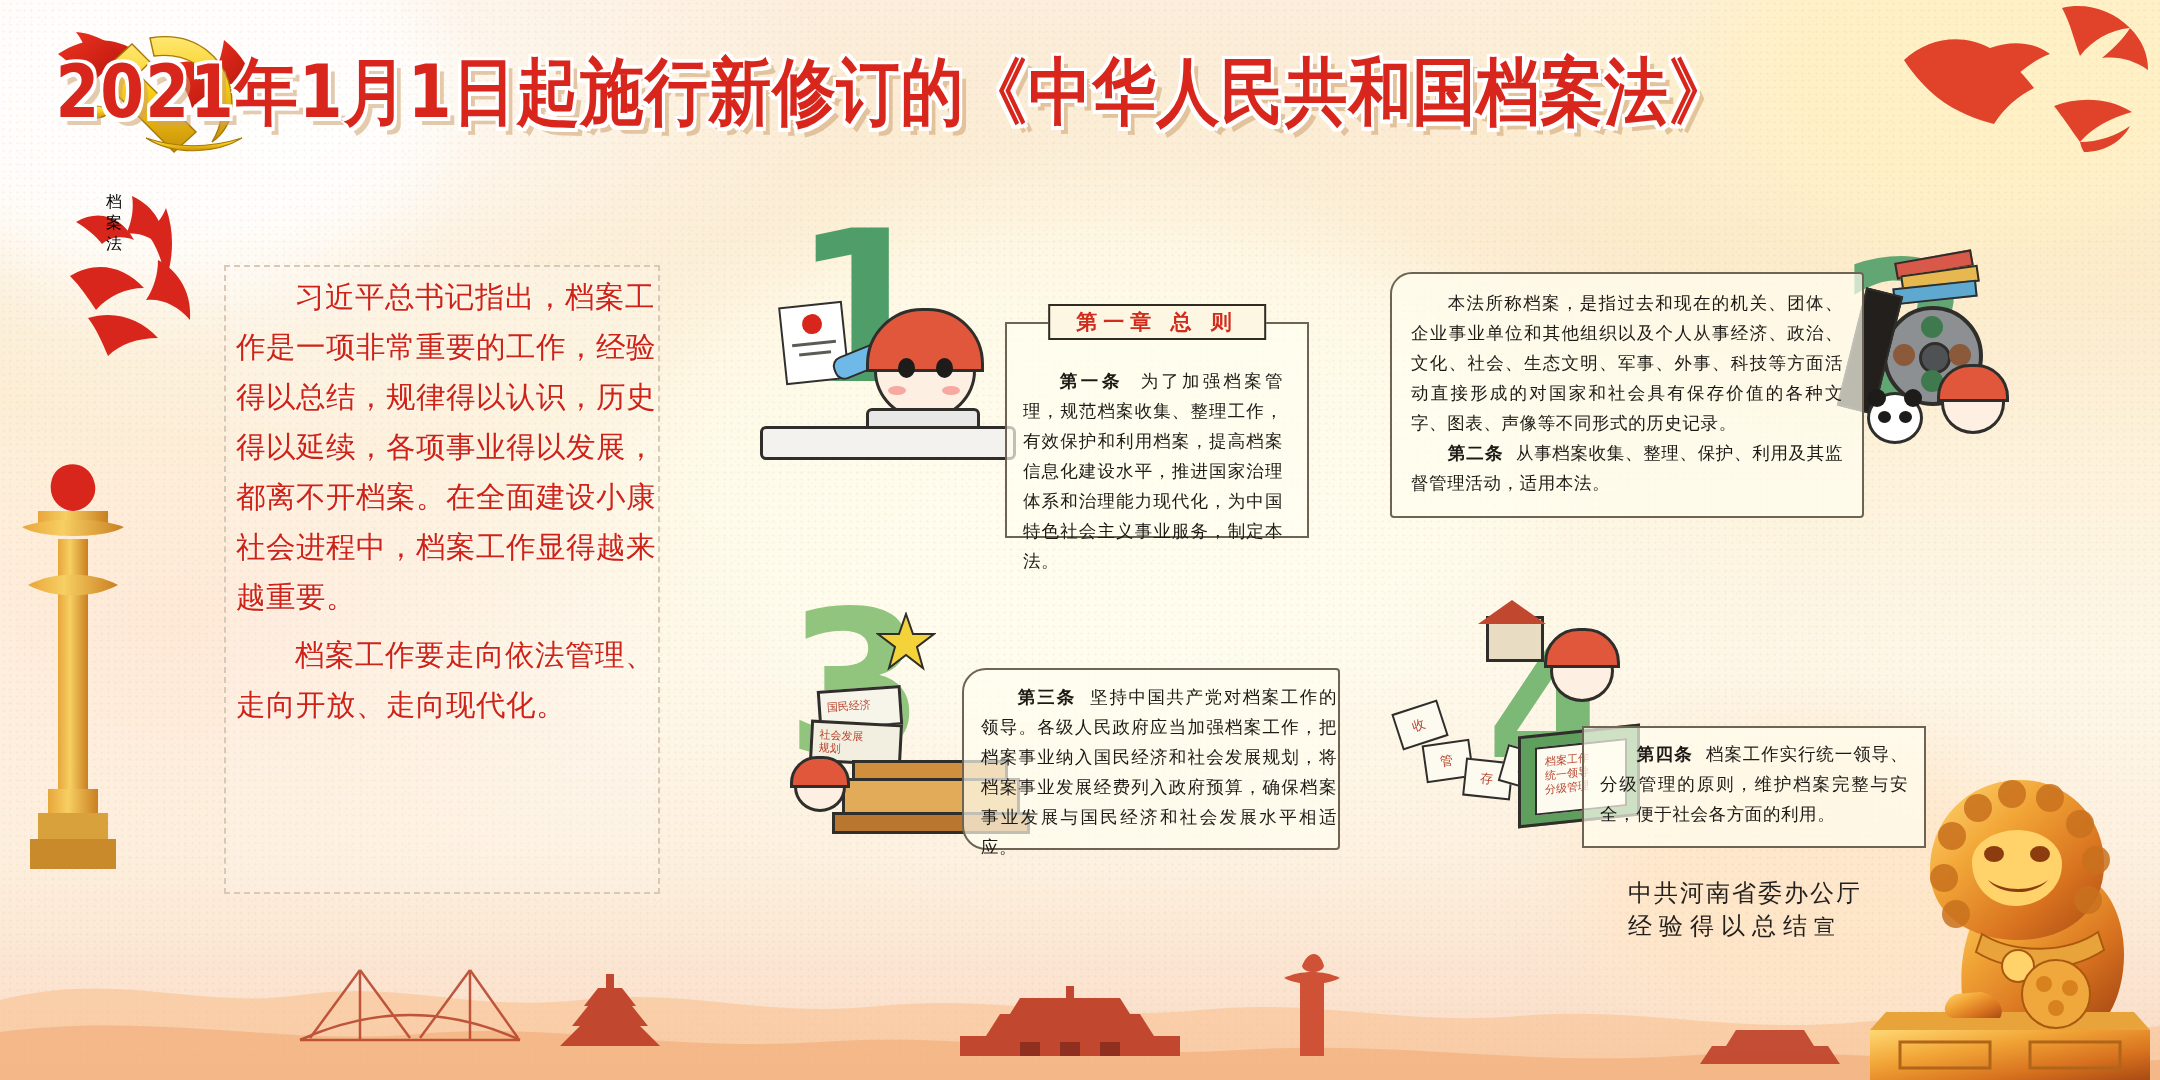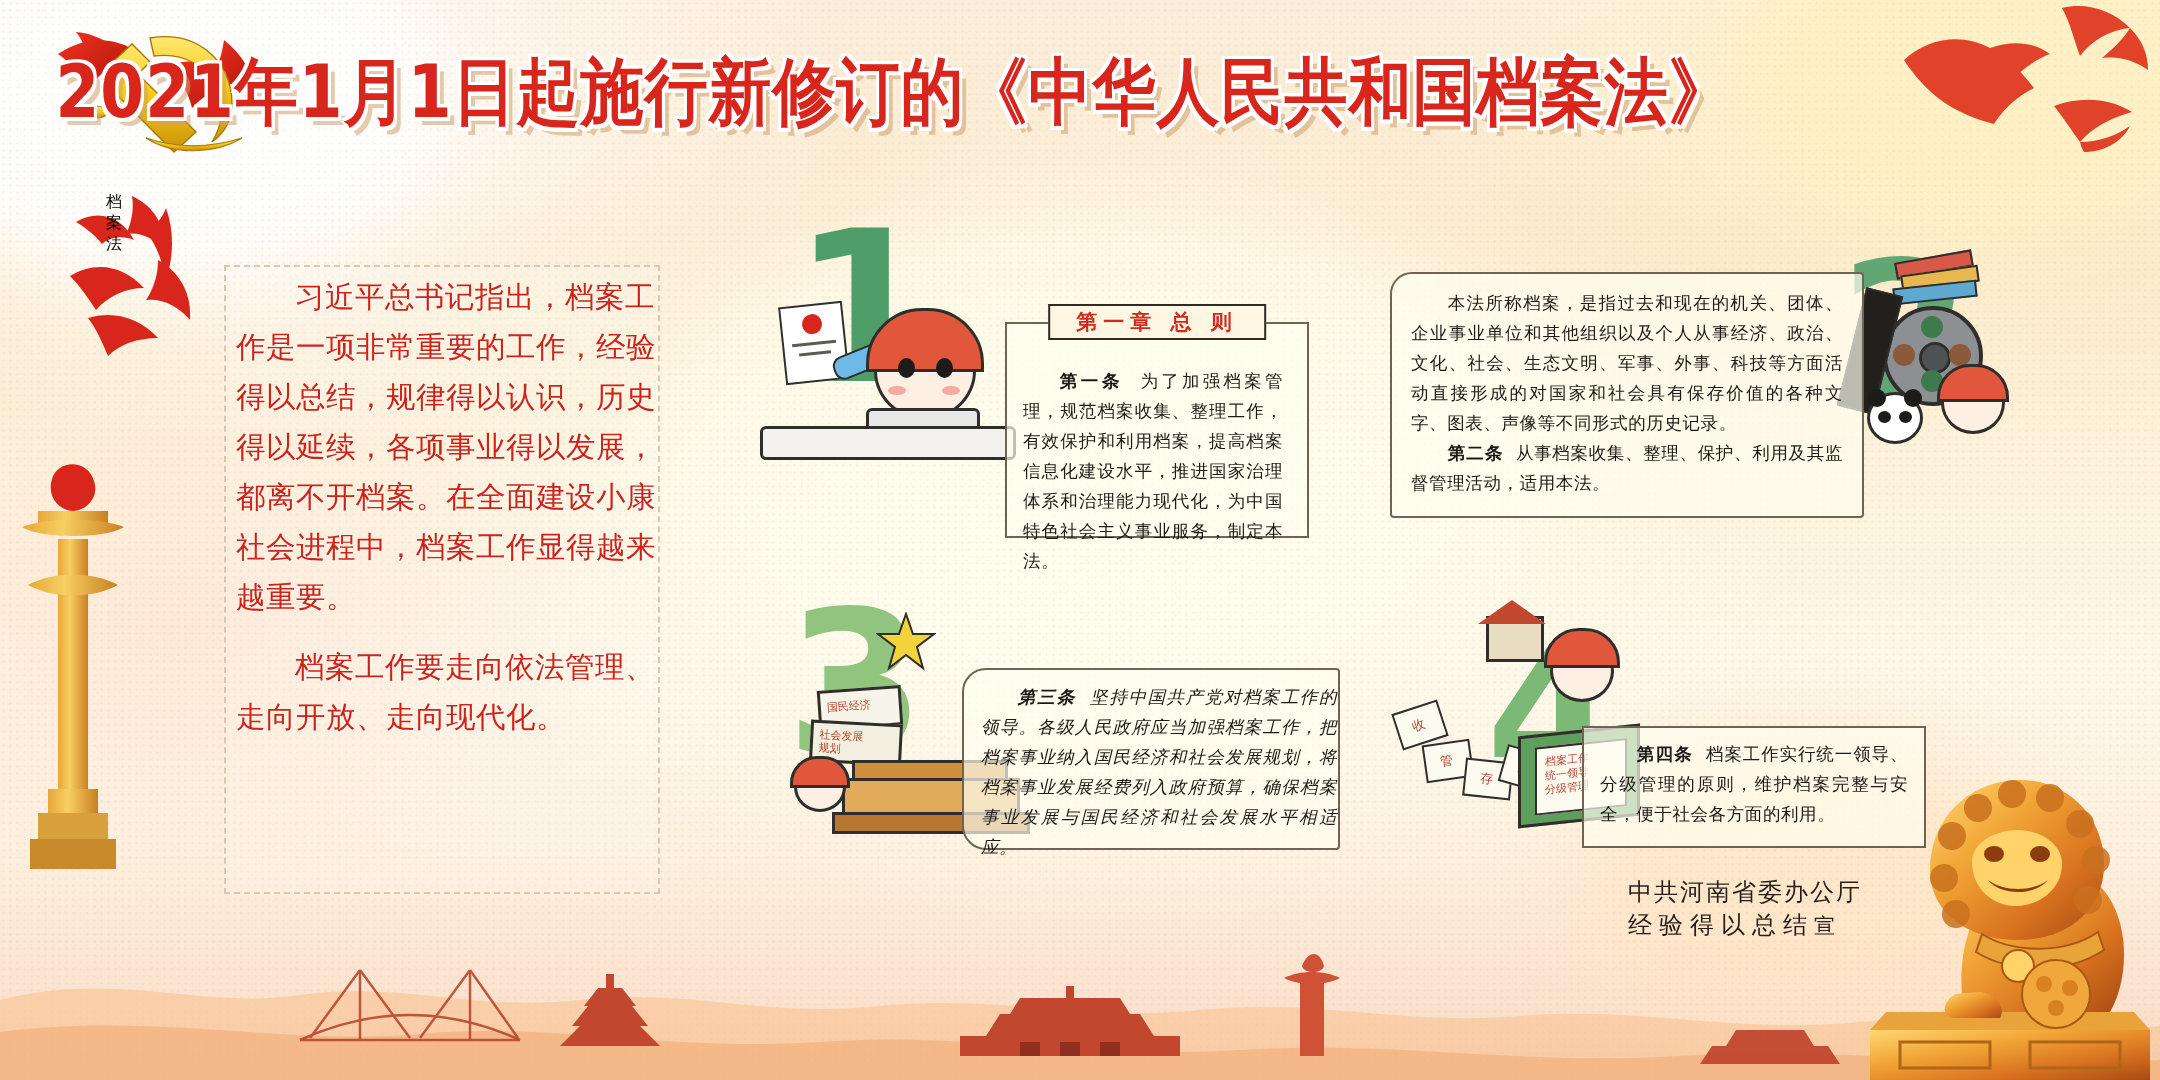--- a/index.html
+++ b/index.html
@@ -54,21 +54,21 @@
     background:rgba(255,255,255,0.14);
   }
   #quote-text{
     position:absolute;left:236px;top:272px;width:430px;
     color:#cf2318;font-weight:normal;font-size:29.5px;line-height:50px;
     letter-spacing:.5px;
     font-family:"DejaVu Sans","Liberation Sans",sans-serif;
     text-shadow:1px 1px 0 rgba(255,255,255,.7);
   }
   #quote-text p{margin:0 0 0 0;text-indent:2em;}
-  #quote-text p.second{margin-top:20px;}
+  #quote-text p.second{margin-top:8px;}
 
   
   .card{
     position:absolute;background:rgba(255,253,240,.70);
     border:2px solid #6e6455;
     font-family:"DejaVu Sans","Liberation Sans",sans-serif;
     color:#1d1a16;
   }
   .card .body{font-size:17.5px;line-height:30px;letter-spacing:.6px;text-align:justify;}
   .card .body p{margin:0;text-indent:2.1em;}
@@ -81,30 +81,30 @@
     color:#d02b1c;font-weight:bold;font-size:21px;letter-spacing:6px;
     white-space:nowrap;
     font-family:"DejaVu Sans","Liberation Sans",sans-serif;
   }
   #card1 .body{margin:42px 24px 0 16px;}
 
   #card2{left:1390px;top:272px;width:470px;height:242px;border-radius:22px 4px 4px 4px;}
   #card2 .body{margin:14px 19px 0 19px;}
 
   #card3{left:962px;top:668px;width:374px;height:178px;border-radius:24px 4px 4px 24px;}
-  #card3 .body{margin:12px 1px 0 17px;font-style:italic;}
+  #card3 .body{margin:12px 1px 0 17px;}
 
   #card4{left:1582px;top:726px;width:340px;height:118px;}
   #card4 .body{margin:11px 16px 0 16px;}
 
   
   #signature{
     position:absolute;left:1628px;top:876px;width:330px;
     color:#231f1c;font-size:24px;line-height:33px;letter-spacing:2px;
-    font-family:Liberation Serif, serif;text-align:left;
+    font-family:Liberation Sans, sans-serif;text-align:left;
   }
   #signature .l2{letter-spacing:7px;}
   #signature .suffix{font-size:21px;letter-spacing:0;}
 
   
   .illus{position:absolute;}
   .bignum{
     position:absolute;font-weight:bold;
     font-family:"DejaVu Sans","Liberation Sans",sans-serif;
     line-height:1;

